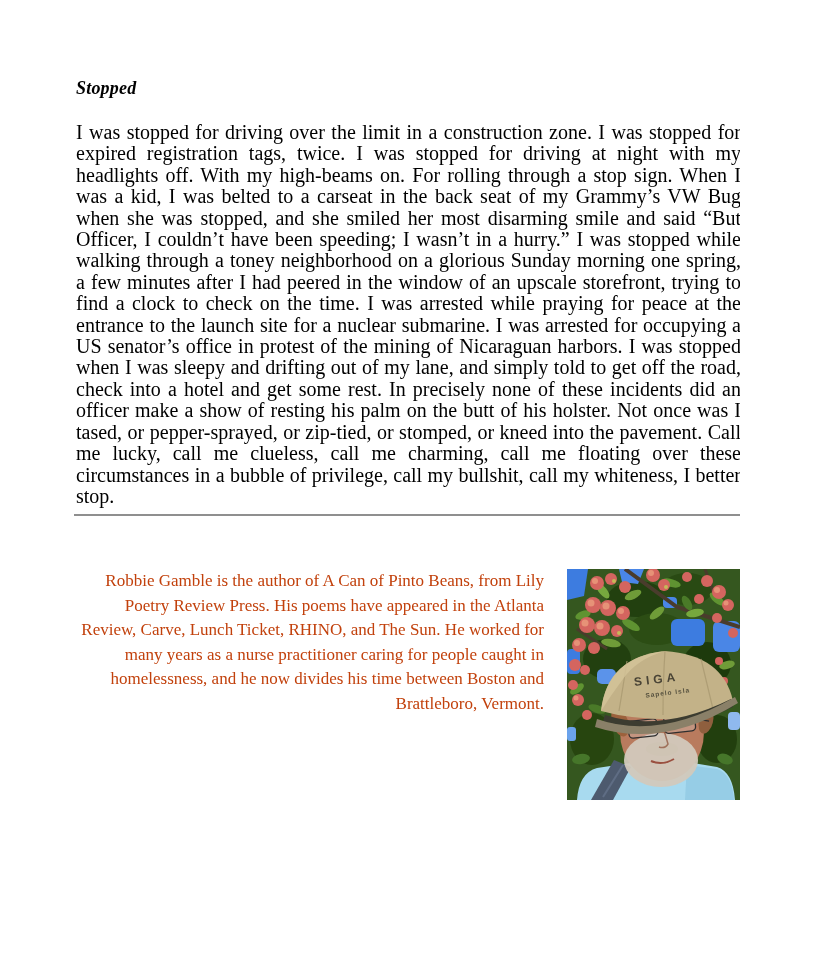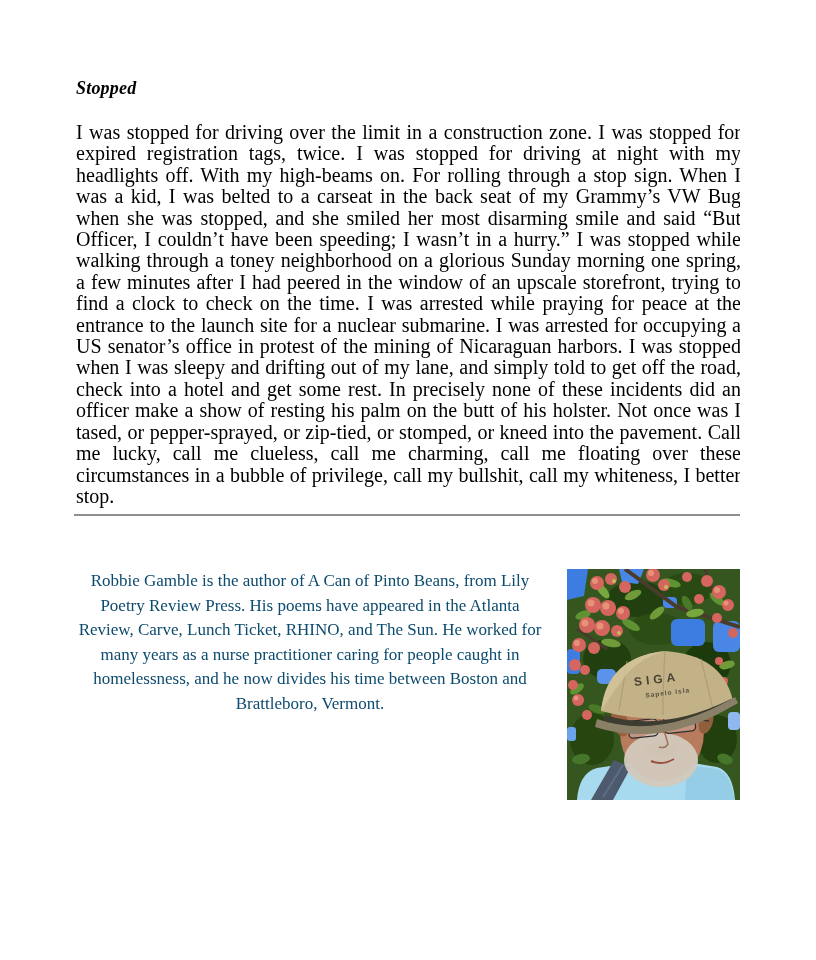--- a/index.html
+++ b/index.html
@@ -41,22 +41,22 @@
     border-top: 1px solid #8f8f8f;
     border-bottom: 1px solid #8f8f8f;
   }
   .bio-text {
     position: absolute;
     left: 76px;
     top: 569px;
     width: 468px;
     font-size: 17px;
     line-height: 24.6px;
-    color: #0c4a6e;
-    text-align: center;
+    color: #c2410c;
+    text-align: right;
   }
   .photo {
     position: absolute;
     left: 567px;
     top: 569px;
     width: 173px;
     height: 231px;
     overflow: hidden;
   }
   .photo svg { display: block; }

